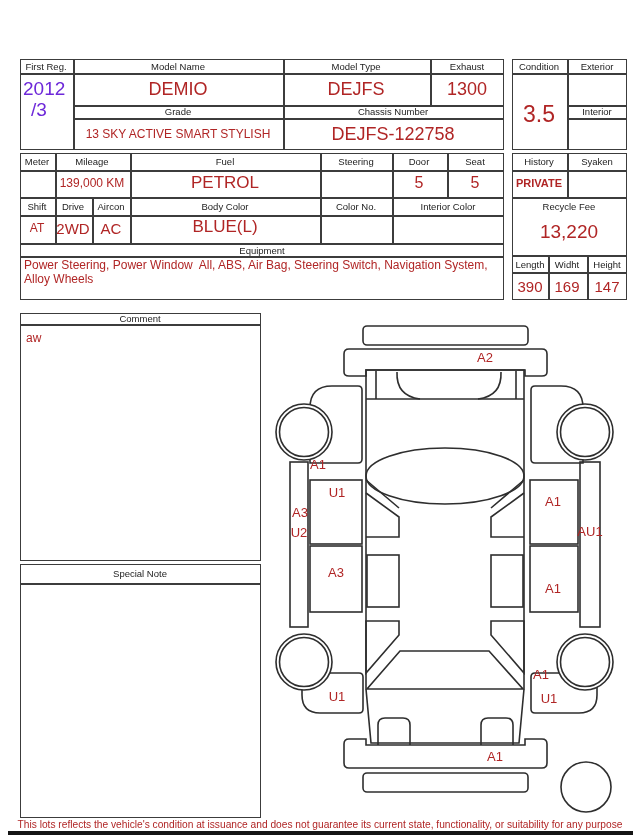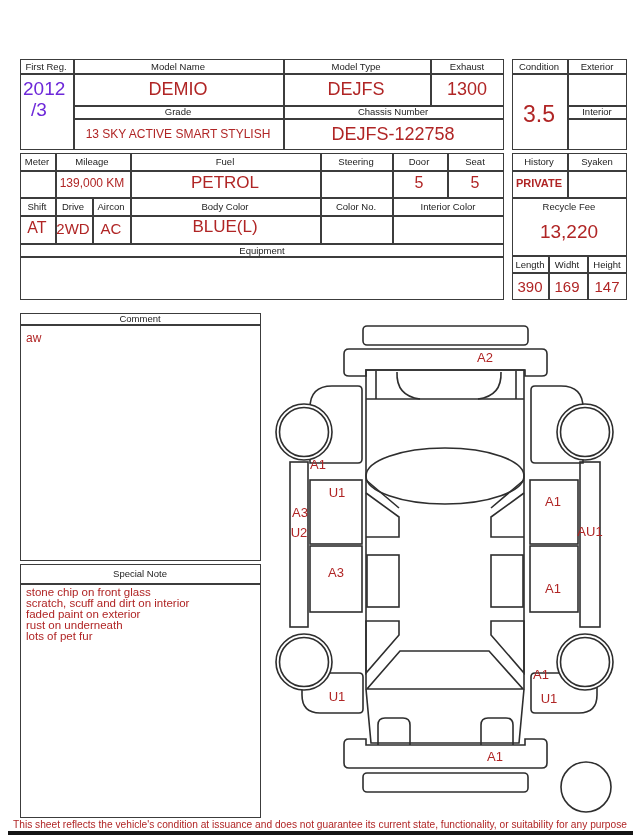--- a/index.html
+++ b/index.html
@@ -104,44 +104,38 @@
   <div class="hdr" style="left:569px;top:206px">Recycle Fee</div>
   <div class="hdr" style="left:530px;top:264px">Length</div>
   <div class="hdr" style="left:567px;top:264px">Widht</div>
   <div class="hdr" style="left:607px;top:264px">Height</div>
 
   <div class="val" style="left:92px;top:183px;font-size:12px">139,000 KM</div>
   <div class="val" style="left:225px;top:183px;font-size:17px">PETROL</div>
   <div class="val" style="left:419px;top:183px;font-size:16px">5</div>
   <div class="val" style="left:475px;top:183px;font-size:16px">5</div>
   <div class="val" style="left:539px;top:183px;font-size:11px;font-weight:600">PRIVATE</div>
-  <div class="val" style="left:37px;top:228px;font-size:16px">AT</div>
+  <div class="val" style="left:37px;top:228px;font-size:12px">AT</div>
   <div class="val" style="left:73px;top:228px;font-size:15px">2WD</div>
   <div class="val" style="left:111px;top:228px;font-size:15px">AC</div>
   <div class="val" style="left:225px;top:227px;font-size:17px">BLUE(L)</div>
   <div class="val" style="left:569px;top:232px;font-size:19px">13,220</div>
   <div class="val" style="left:530px;top:286px;font-size:15px">390</div>
   <div class="val" style="left:567px;top:286px;font-size:15px">169</div>
   <div class="val" style="left:607px;top:286px;font-size:15px">147</div>
+  <div class="eqp">Power Steering, Power Window  All, ABS, Air Bag, Steering Switch, Navigation System, Alloy Wheels</div>
 
   <div class="box" style="left:20px;top:313px;width:241px;height:248px"></div>
   <div class="hl" style="left:20px;top:324px;width:241px"></div>
   <div class="hdr" style="left:140px;top:318px">Comment</div>
   <div class="cmt">aw</div>
 
   <div class="box" style="left:20px;top:564px;width:241px;height:254px"></div>
   <div class="hl" style="left:20px;top:583px;width:241px"></div>
   <div class="hdr" style="left:140px;top:573px">Special Note</div>
-  <div class="note">
-    <div>stone chip on front glass</div>
-    <div>scratch, scuff and dirt on interior</div>
-    <div>faded paint on exterior</div>
-    <div>rust on underneath</div>
-    <div>lots of pet fur</div>
-  </div>
 
   <svg class="abs" style="left:265px;top:310px" width="375" height="510" viewBox="0 0 375 510">
 
     <rect x="98" y="16" width="165" height="19" rx="4"></rect>
     <path d="M 84 39 H 277 Q 282 39 282 44 V 62 Q 282 66 277 66 H 260 V 60 H 101 V 66 H 84 Q 79 66 79 62 V 44 Q 79 39 84 39 Z"></path>
 
     <path d="M 101 60 H 259 V 379 L 254 433 H 106 L 101 379 Z"></path>
     <line x1="101" y1="89" x2="259" y2="89"></line>
     <line x1="111" y1="61" x2="111" y2="89"></line>
     <line x1="251" y1="61" x2="251" y2="89"></line>
@@ -191,16 +185,16 @@
     <text x="71" y="267" text-anchor="middle">A3</text>
     <text x="288" y="196" text-anchor="middle">A1</text>
     <text x="325" y="226" text-anchor="middle">AU1</text>
     <text x="288" y="283" text-anchor="middle">A1</text>
     <text x="276" y="369" text-anchor="middle">A1</text>
     <text x="284" y="393" text-anchor="middle">U1</text>
     <text x="72" y="391" text-anchor="middle">U1</text>
     <text x="230" y="451" text-anchor="middle">A1</text>
   </svg>
 
-  <div class="foot">This sheet reflects the vehicle's condition at issuance and does not guarantee its current state, functionality, or suitability for any purpose</div>
+  <div class="foot">This lots reflects the vehicle's condition at issuance and does not guarantee its current state, functionality, or suitability for any purpose</div>
   <div class="bar"></div>
 
 </div>
 
 </body></html>

